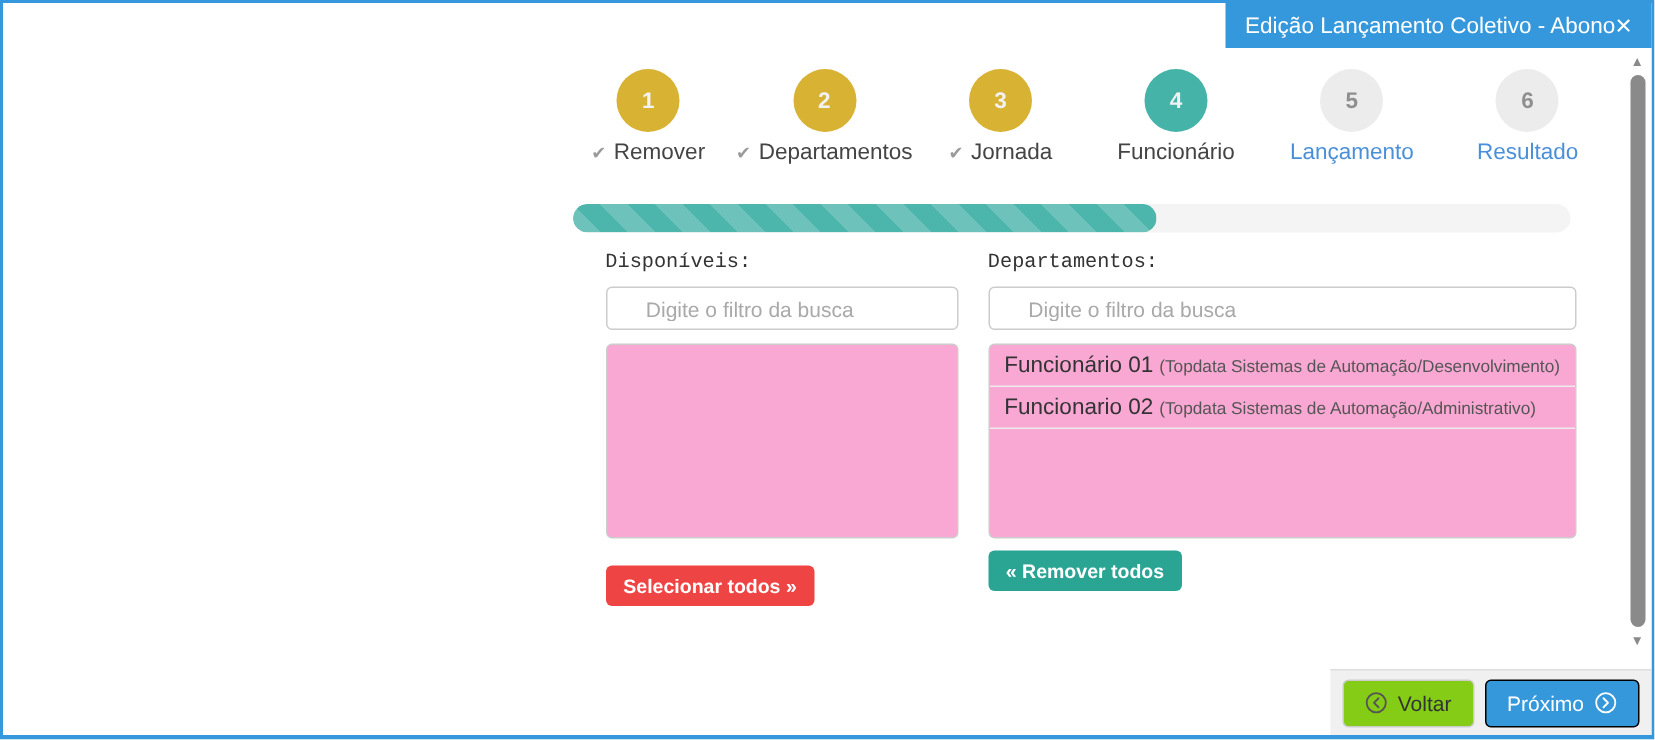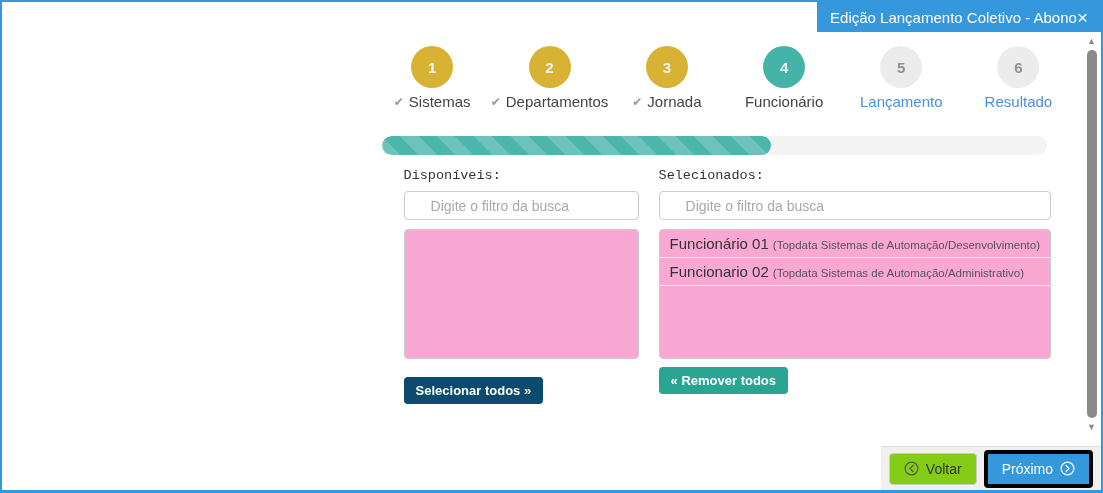--- a/index.html
+++ b/index.html
@@ -76,21 +76,21 @@
   }
   .list-item { padding: 5px 10px 4px; border-bottom: 1px solid #ececec; cursor: pointer; white-space: nowrap; }
   .emp-name { font-size: 15px; color: #333; }
   .emp-detail { font-size: 11.5px; color: #555; margin-left: 4px; }
 
   .action-btn {
     margin-top: 8px; border: none; border-radius: 4px;
     padding: 6px 12px; font-size: 13px; font-weight: bold; color: #fff;
     font-family: "Liberation Sans", sans-serif; cursor: pointer;
   }
-  .btn-select-all { background: #0c4a6e; margin-top: 18px; }
+  .btn-select-all { background: #ef4444; margin-top: 18px; }
   .btn-remove-all { background: #2aa493; }
 
   
   .scrollbar {
     position: absolute; top: 0; right: 1px; bottom: 0; width: 17px;
     background: #fff; display: flex; flex-direction: column; align-items: center;
     padding: 2px 0;
   }
   .scroll-arrow { height: 14px; font-size: 9px; color: #8a8a8a; line-height: 14px; cursor: pointer; }
   .scroll-thumb {
@@ -102,42 +102,42 @@
   .modal-footer {
     flex: 0 0 44px; background: #f0f0f0; border-top: 1px solid #ddd;
     display: flex; align-items: center; gap: 7px; padding: 0 8px;
   }
   .footer-btn {
     display: inline-flex; align-items: center; gap: 7px;
     border-radius: 4px; padding: 7px 14px; font-size: 14px;
     font-family: "Liberation Sans", sans-serif; cursor: pointer;
   }
   .btn-back { background: #84cc16; border: 1px solid #ccc; color: #333; }
-  .btn-next { background: #3498db; border: 4px solid #000000; color: #fff; }
+  .btn-next { background: #3498db; border: 1px solid #000000; color: #fff; }
   .circ-icon { width: 15px; height: 15px; display: block; }
 </style>
 </head>
 <body>
 
 <div class="modal">
 
   <div class="modal-header">
     <span>Edição Lançamento Coletivo - Abono</span>
     <span class="close-x">×</span>
   </div>
 
   <div class="modal-body">
     <div class="body-content">
 
       <div class="stepper">
         <div class="step done">
           <div class="step-circle">1</div>
           <div class="step-label">
             <span class="check-glyph">✔</span>
-            <span>Sistemas</span>
+            <span>Remover</span>
           </div>
         </div>
         <div class="step done">
           <div class="step-circle">2</div>
           <div class="step-label">
             <span class="check-glyph">✔</span>
             <span>Departamentos</span>
           </div>
         </div>
         <div class="step done">
@@ -177,21 +177,21 @@
         <div class="col">
           <div class="col-label">Disponíveis:</div>
           <input class="filter-input" type="text" placeholder="Digite o filtro da busca" style="">
           <div class="listbox">
             
           </div>
           <button class="action-btn btn-select-all">Selecionar todos »</button>
         </div>
 
         <div class="col">
-          <div class="col-label">Selecionados:</div>
+          <div class="col-label">Departamentos:</div>
           <input class="filter-input" type="text" placeholder="Digite o filtro da busca" style="">
           <div class="listbox">
 
               <div class="list-item">
                 <span class="emp-name">Funcionário 01</span><span class="emp-detail">(Topdata Sistemas de Automação/Desenvolvimento)</span>
               </div>
 
               <div class="list-item">
                 <span class="emp-name">Funcionario 02</span><span class="emp-detail">(Topdata Sistemas de Automação/Administrativo)</span>
               </div>

